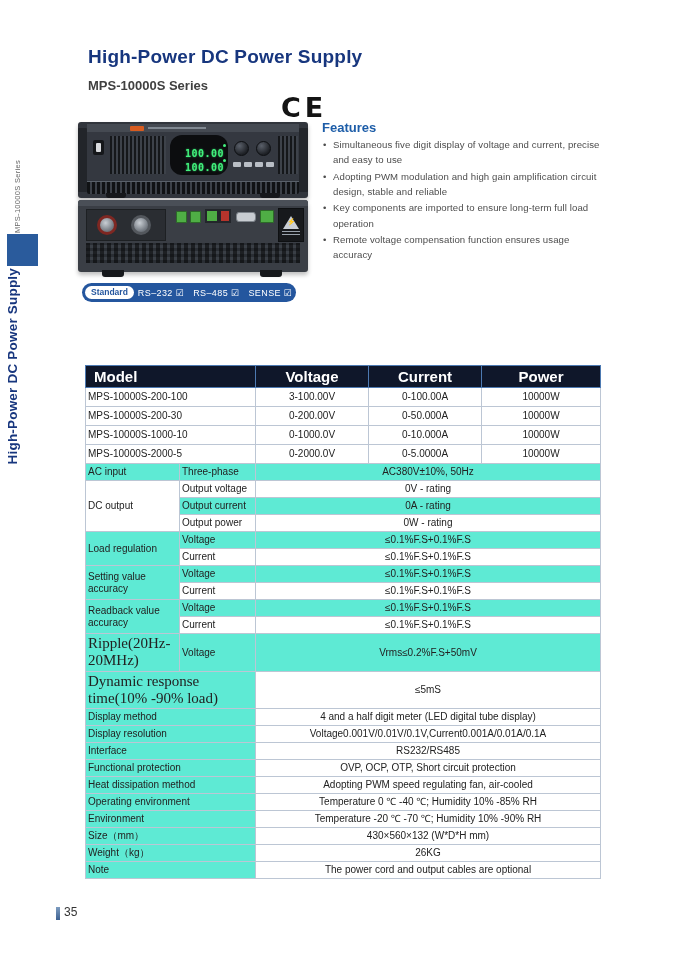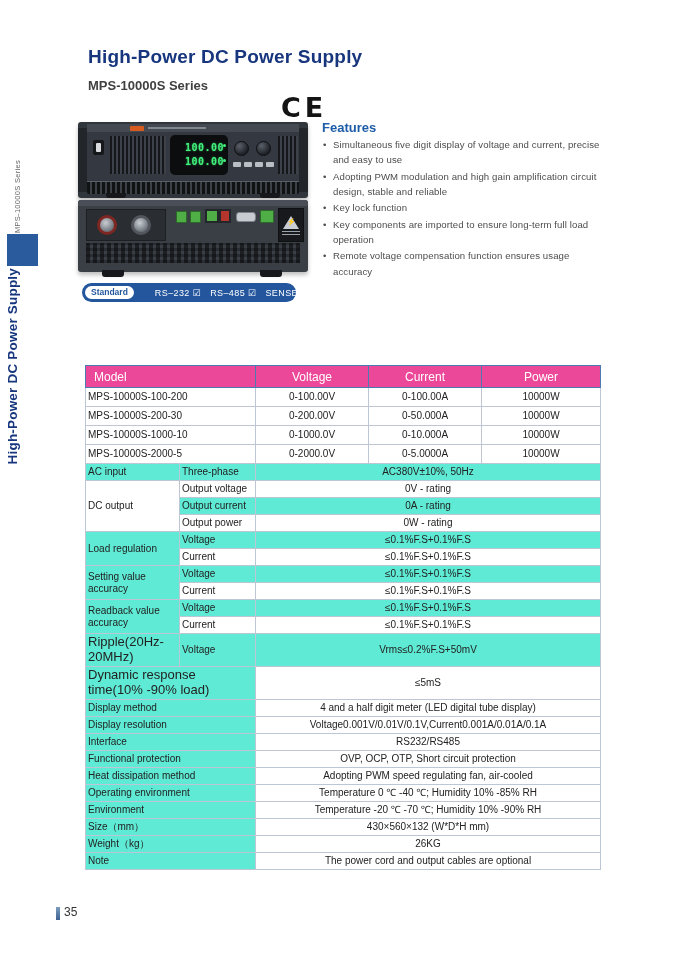--- a/index.html
+++ b/index.html
@@ -29,21 +29,21 @@
   .features-list { left:322px; top:137px; width:288px; list-style:none; }
   .features-list li {
     font-size:9.6px; line-height:1.6; color:#4d4d4d; letter-spacing:.1px;
     padding-left:11px; position:relative; margin-bottom:1px;
   }
   .features-list li::before { content:"•"; position:absolute; left:1px; color:#4d4d4d; }
 
   
   .badge {
     left:82px; top:283px; height:19px; width:214px; background:#24569e;
-    border-radius:10px; display:flex; align-items:center; padding:0 8px 0 3px; gap:21px;
+    border-radius:10px; display:flex; align-items:center; padding:0 8px 0 3px; gap:4px;
   }
   .badge-oval {
     background:#fff; color:#24569e; border-radius:8px; font-size:8.5px; font-weight:bold;
     padding:2px 6px; line-height:1; flex:0 0 auto;
   }
   .badge-items { display:flex; gap:9px; color:#fff; font-size:9px; letter-spacing:.4px; white-space:nowrap; }
 
   
   .unit { border-radius:3px; }
   .front-unit { left:78px; top:122px; width:230px; height:76px; background:#31353c; box-shadow:0 3px 4px rgba(0,0,0,.25); }
@@ -51,21 +51,21 @@
   .front-ear.l { left:0; } .front-ear.r { right:0; }
   .front-top { left:9px; right:9px; top:2px; height:8px; background:#454a52; }
   .brand-logo { left:52px; top:3.5px; width:14px; height:5px; background:#d85c20; border-radius:1px; }
   .brand-text { left:70px; top:5px; width:58px; height:2px; background:#9aa2ac; opacity:.7; }
   .front-face { left:9px; right:9px; top:10px; height:48px; background:#343840; }
   .power-switch { left:15px; top:18px; width:11px; height:15px; background:#15171a; border-radius:2px; }
   .power-switch::after { content:""; position:absolute; left:3px; top:3px; width:5px; height:9px; background:#d8dadd; border-radius:1px; }
   .vent { background:repeating-linear-gradient(90deg,#15171a 0 2px,#3d424a 2px 4px); }
   .vent-left { left:32px; top:14px; width:56px; height:38px; }
   .vent-right { left:200px; top:14px; width:20px; height:38px; }
-  .display-panel { left:92px; top:13px; width:58px; height:40px; background:#0c0d0f; border-radius:5px; padding:6px 4px 0 6px; }
+  .display-panel { left:92px; top:13px; width:58px; height:40px; background:#0c0d0f; border-radius:12px; padding:12px 4px 0 6px; }
   .seg {
     font-family:"DejaVu Sans Mono", monospace; font-size:10px; font-weight:bold;
     color:#41f07c; text-shadow:0 0 2px #2a9f52; letter-spacing:.5px; line-height:14px; text-align:right;
   }
   .disp-ind { position:absolute; right:2px; width:3px; height:3px; border-radius:50%; background:#41f07c; }
   .ind1 { top:9px; } .ind2 { top:24px; }
   .knob { top:19px; width:15px; height:15px; border-radius:50%;
     background:radial-gradient(circle at 35% 30%, #5a606a, #1e2126 70%); border:1px solid #0d0f12; }
   .knob1 { left:156px; } .knob2 { left:178px; }
   .fbtn { top:40px; width:8px; height:5px; background:#b9bec5; border-radius:1px; }
@@ -97,31 +97,31 @@
                repeating-linear-gradient(0deg,#2a2e34 0 3px,#3a3f46 3px 6px); }
   .rear-foot { bottom:-5px; width:22px; height:7px; background:#16181b; border-radius:0 0 3px 3px; }
 
   
   table.spec {
     position:absolute; left:85px; top:365px; width:515px;
     border-collapse:collapse; table-layout:fixed;
     font-size:10px; color:#222;
   }
   table.spec th {
-    background:#ec4899; color:#fff; font-weight:normal; font-size:12px;
+    background:#0f172a; color:#fff; font-weight:bold; font-size:15px;
     height:22px; border:1px solid #49750f0; border:1px solid #4d7ab2; text-align:center;
   }
   table.spec th.h-left { text-align:left; padding-left:8px; }
   table.spec td { border:1px solid #bcc6d4; height:17px; line-height:1.15; padding:1px 2px; }
   tr.model-row td { height:19px; }
   td.ml { text-align:left; padding-left:7px; }
   td.v  { text-align:center; }
   td.lbl, td.sub { text-align:left; padding-left:6px; }
   td.g { background:#5eead4; }
-  td.sm { font-size:13px; }
+  td.sm { font-size:15px;font-family:Liberation Serif, serif; }
 
   
   .pagenum-bar { left:56px; top:907px; width:4px; height:13px; background:linear-gradient(#7d9cc0,#3d6191); }
   .pagenum { left:64px; top:905px; font-size:12px; color:#333; }
 </style>
 </head>
 <body>
 
 <div class="abs vert series-vert">MPS-10000S Series</div>
 <div class="abs side-square"></div>
@@ -186,21 +186,20 @@
       <span>RS–232 ☑</span>
       <span>RS–485 ☑</span>
       <span>SENSE ☑</span>
     </span>
 </div>
 
 <div class="abs features-heading">Features</div>
 <ul class="abs features-list">
     <li>Simultaneous five digit display of voltage and current, precise and easy to use</li>
     <li>Adopting PWM modulation and high gain amplification circuit design, stable and reliable</li>
-    <li>Key lock function</li>
     <li>Key components are imported to ensure long-term full load operation</li>
     <li>Remote voltage compensation function ensures usage accuracy</li>
   </ul>
 
 <table class="spec">
   <colgroup>
     <col style="width:94px">
       <col style="width:76px">
       <col style="width:113px">
       <col style="width:113px">
@@ -209,22 +208,22 @@
   <thead>
       <tr>
         <th colspan="2" class="h-left">Model</th>
         <th>Voltage</th>
         <th>Current</th>
         <th>Power</th>
       </tr>
     </thead>
   <tbody>
       <tr class="model-row">
-        <td colspan="2" class="ml">MPS-10000S-100-200</td>
-        <td class="v">0-100.00V</td>
+        <td colspan="2" class="ml">MPS-10000S-200-100</td>
+        <td class="v">3-100.00V</td>
         <td class="v">0-100.00A</td>
         <td class="v">10000W</td>
       </tr>
       <tr class="model-row">
         <td colspan="2" class="ml">MPS-10000S-200-30</td>
         <td class="v">0-200.00V</td>
         <td class="v">0-50.000A</td>
         <td class="v">10000W</td>
       </tr>
       <tr class="model-row">

